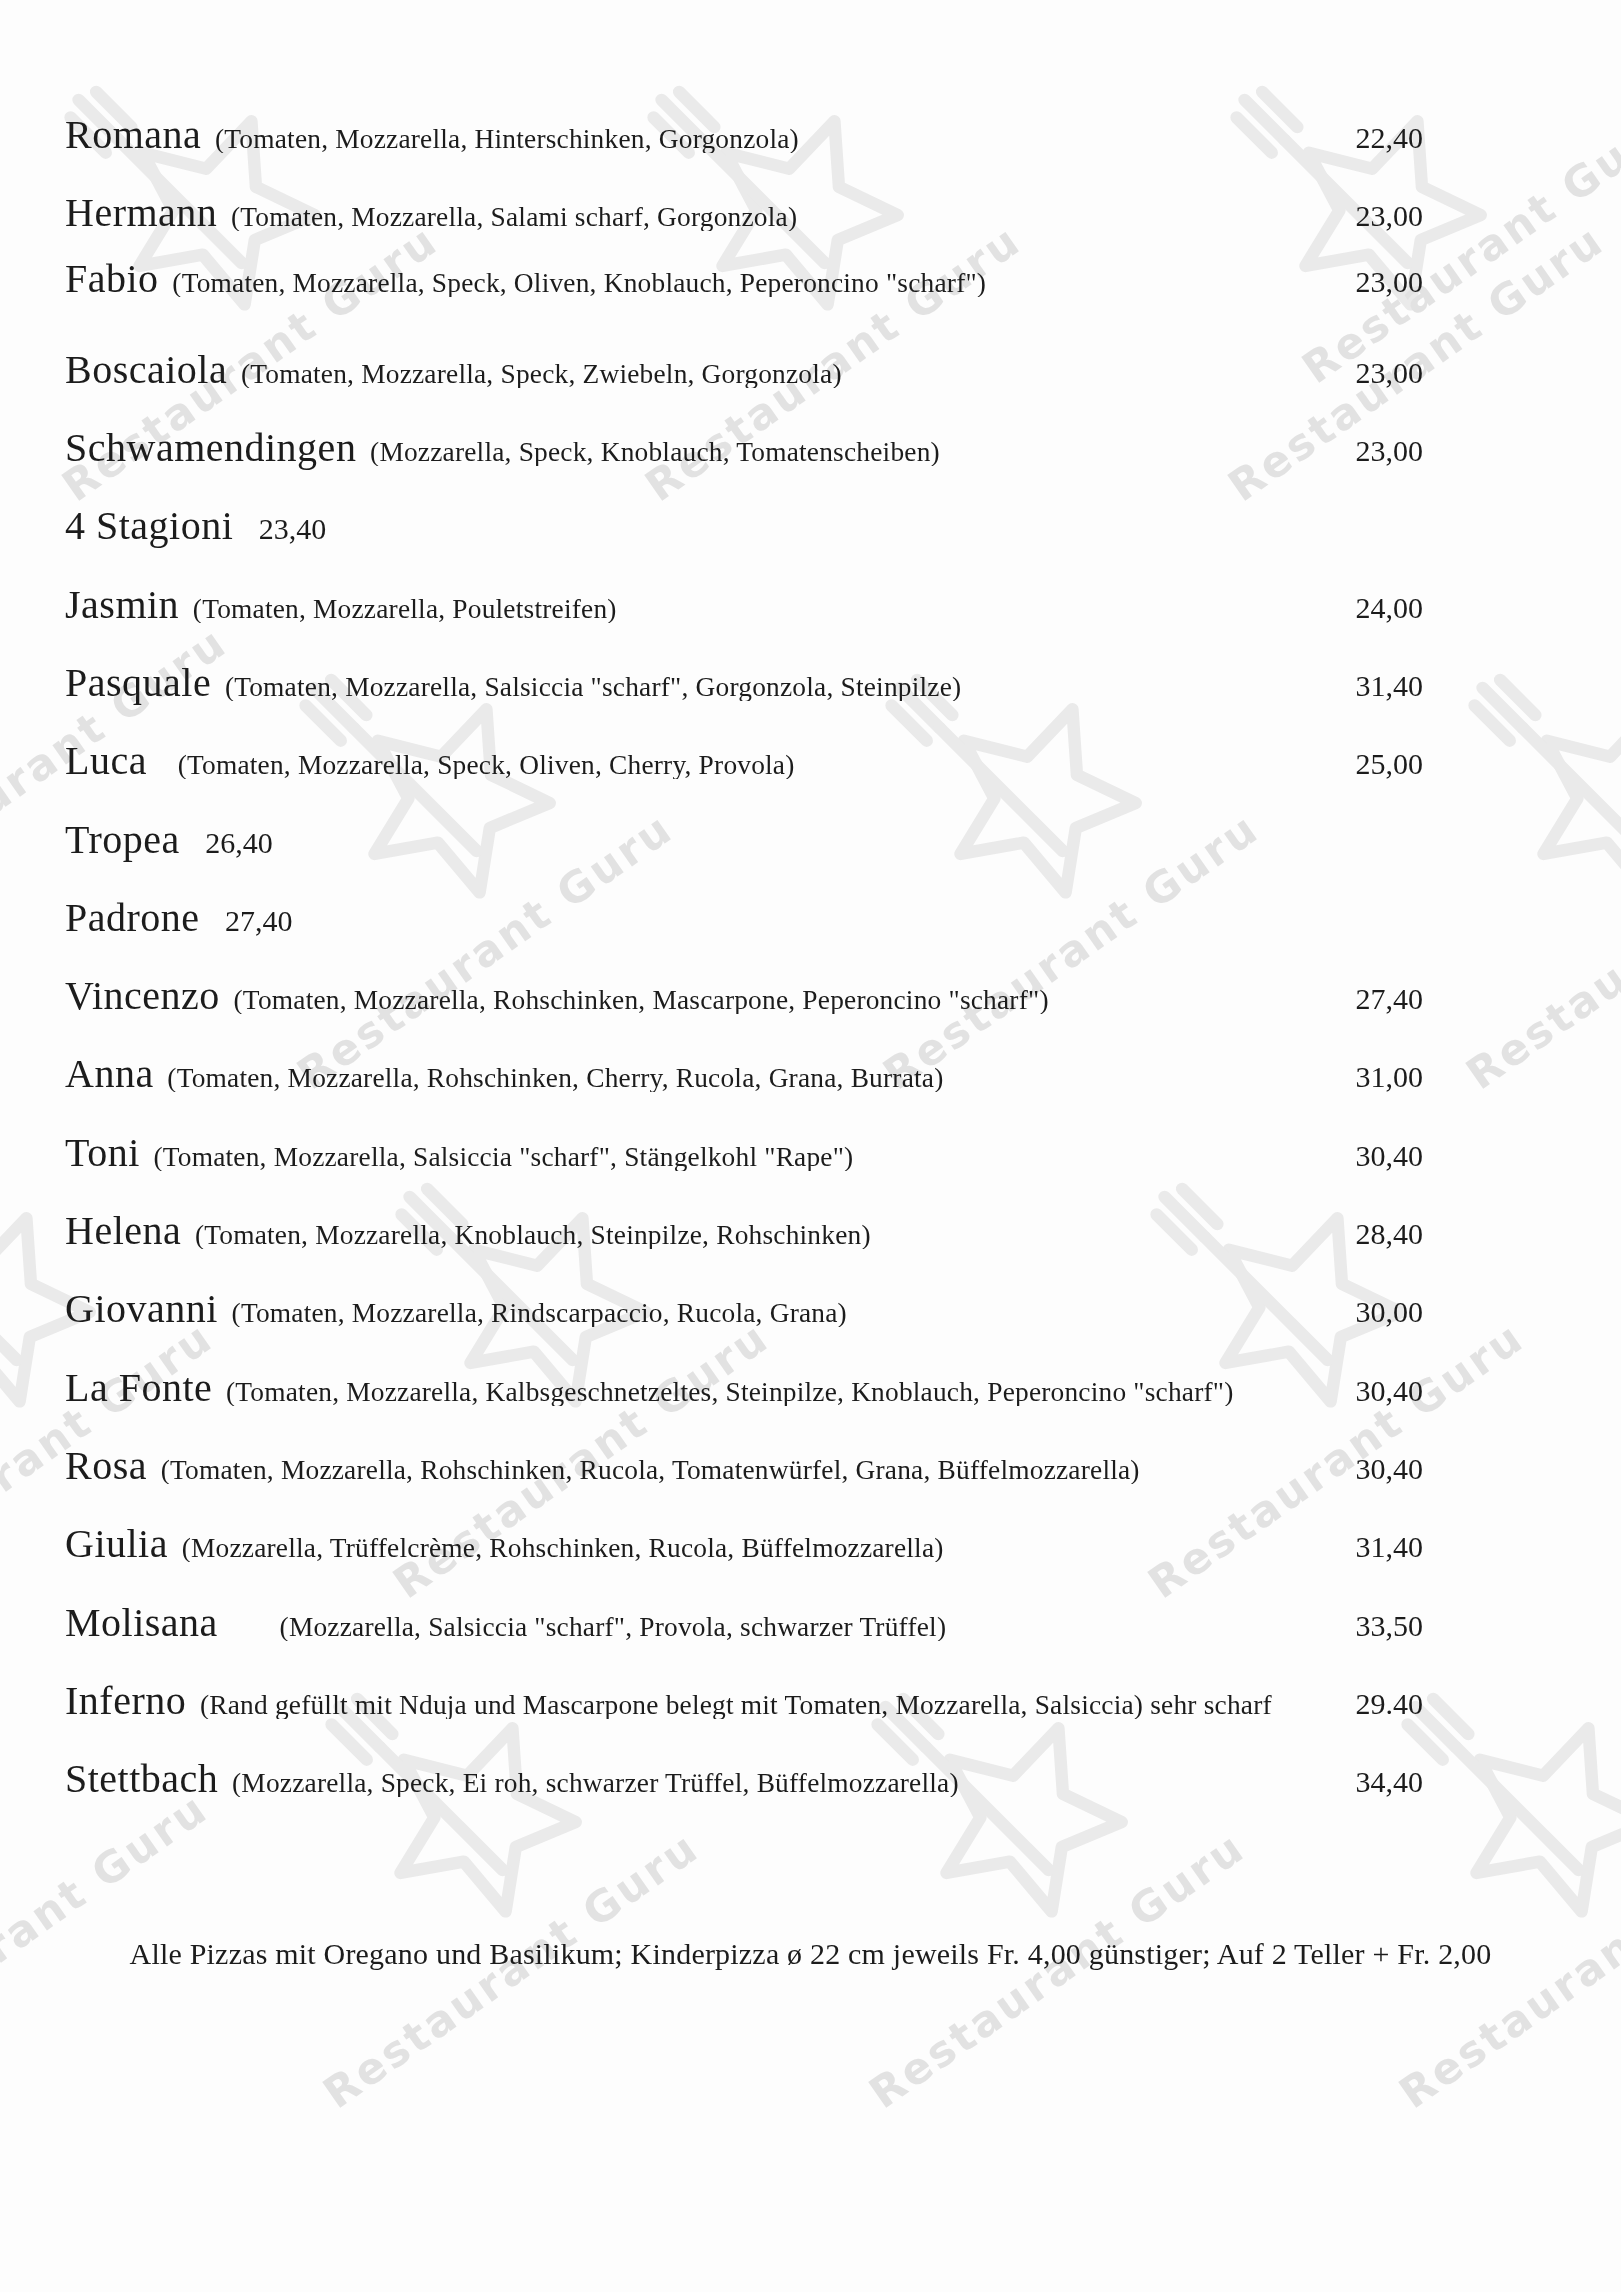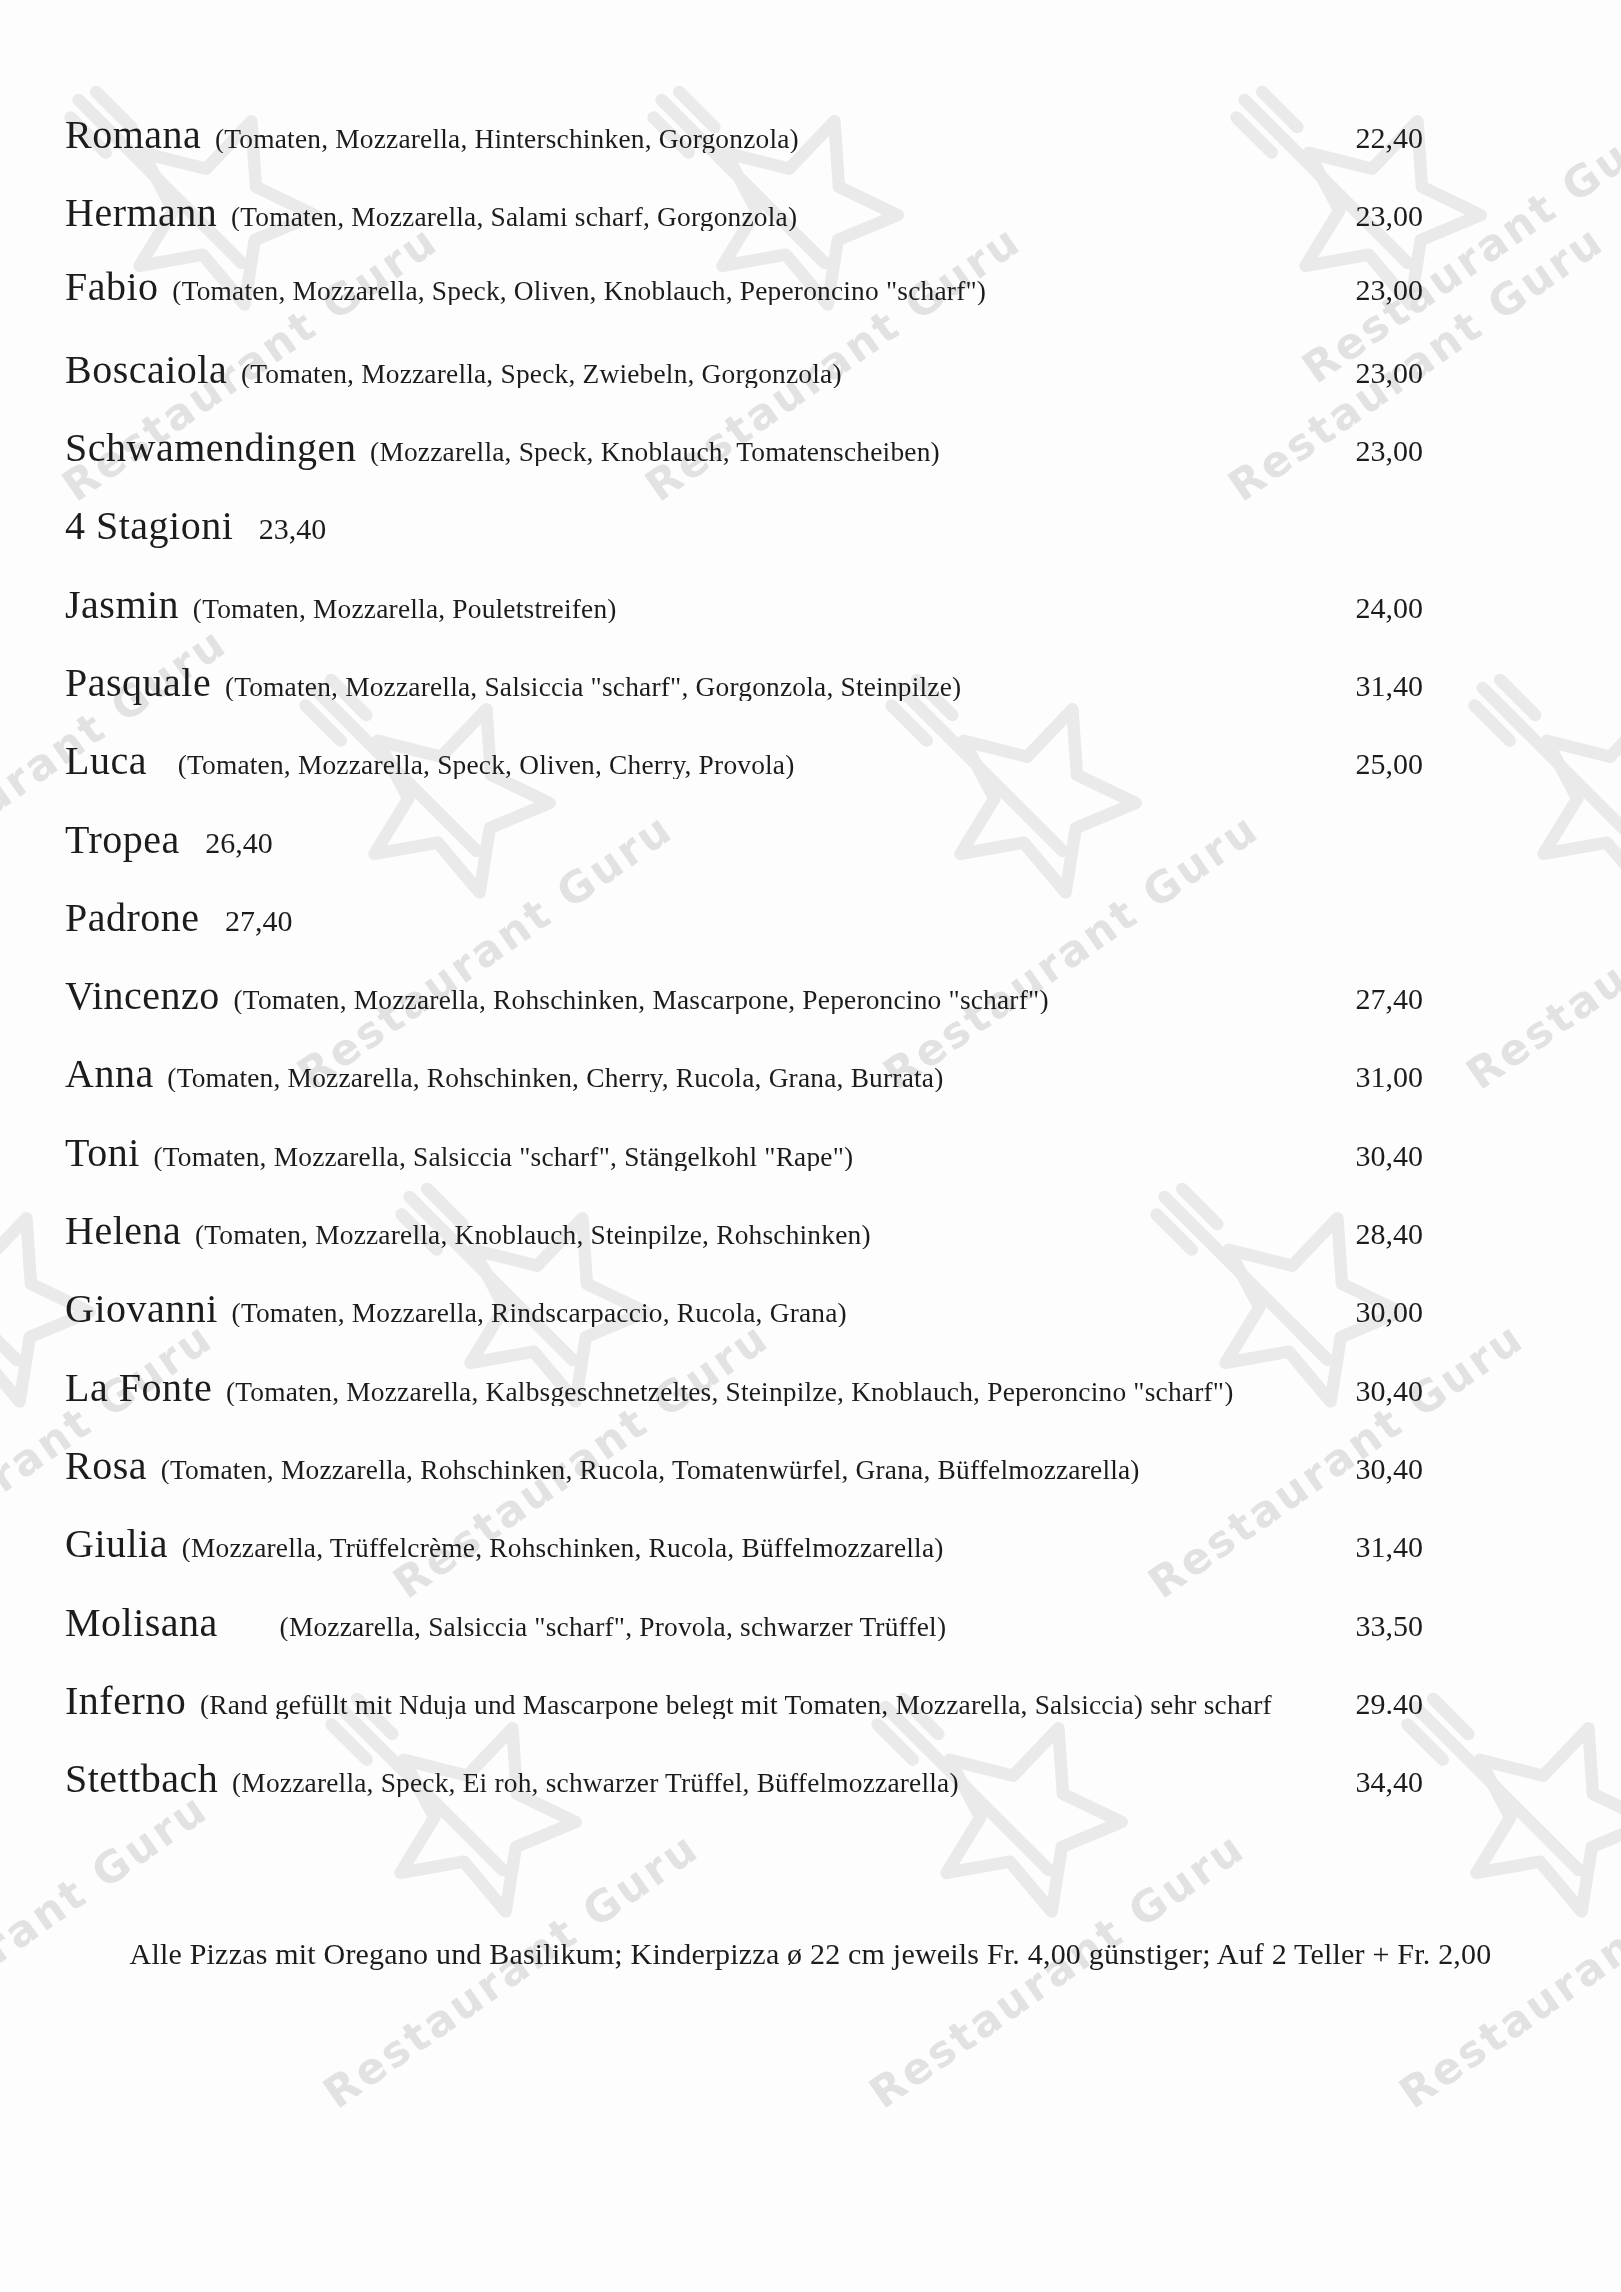--- a/index.html
+++ b/index.html
@@ -266,21 +266,21 @@
     <span class="ing">(Tomaten, Mozzarella, Hinterschinken, Gorgonzola)</span>
     <span class="price">22,40</span>
   </div>
 
   <div class="row" style="top: 193px;">
     <span class="nm">Hermann</span>
     <span class="ing">(Tomaten, Mozzarella, Salami scharf, Gorgonzola)</span>
     <span class="price">23,00</span>
   </div>
 
-  <div class="row" style="top: 267px;">
+  <div class="row" style="top: 259px;">
     <span class="nm">Fabio</span>
     <span class="ing">(Tomaten, Mozzarella, Speck, Oliven, Knoblauch, Peperoncino "scharf")</span>
     <span class="price">23,00</span>
   </div>
 
   <div class="row" style="top: 350px;">
     <span class="nm">Boscaiola</span>
     <span class="ing">(Tomaten, Mozzarella, Speck, Zwiebeln, Gorgonzola)</span>
     <span class="price">23,00</span>
   </div>

